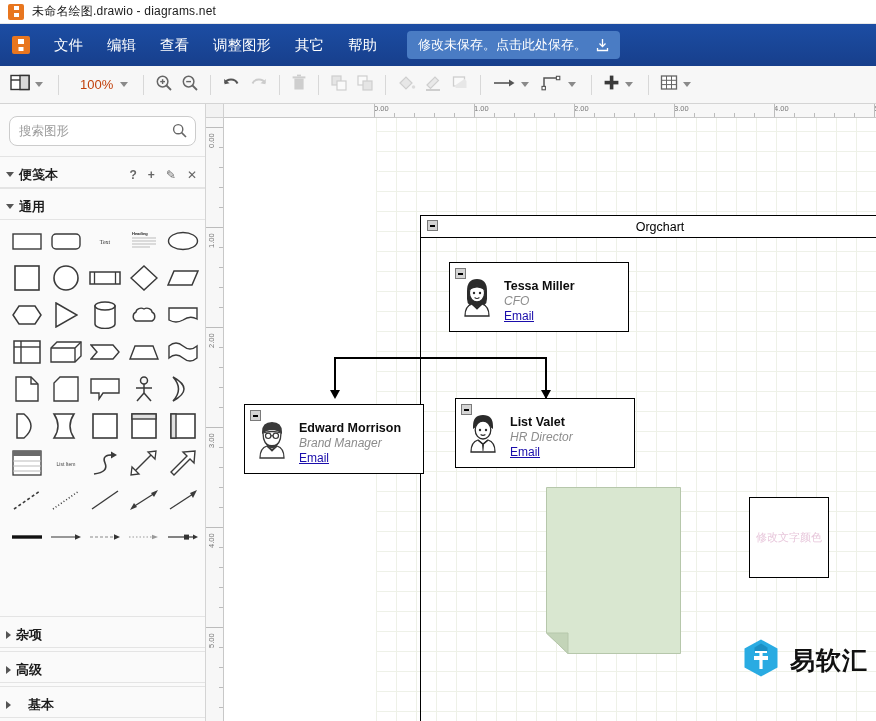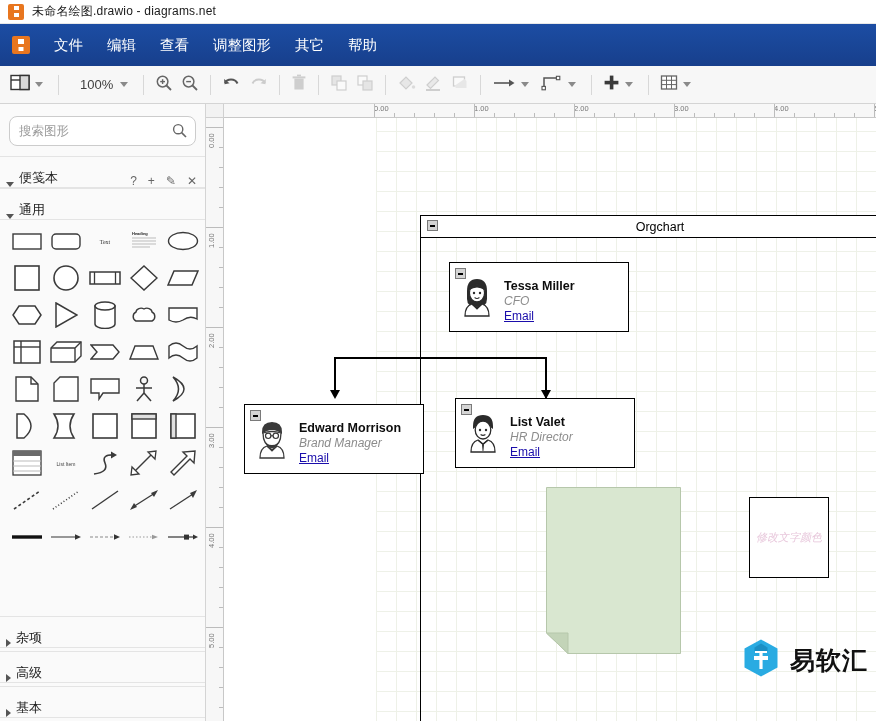--- a/index.html
+++ b/index.html
@@ -59,21 +59,21 @@
   .toolbar {
     position: absolute; left: 0; top: 66px; width: 876px; height: 38px;
     background: #f7f7f7; border-bottom: 1px solid #d4d4d4;
     display: flex; align-items: center; padding-left: 6px;
   }
   .tb-sep { width: 1px; height: 20px; background: #d8d8d8; margin: 0 7px; }
   .tb-btn {
     display: flex; align-items: center; justify-content: center;
     height: 26px; padding: 0 4px; cursor: pointer; color: #555;
   }
-  .tb-zoom-label { font-size: 13px; color: #404040; padding: 0 2px 0 10px; }
+  .tb-zoom-label { font-size: 13px; color: #c2410c; padding: 0 2px 0 10px; }
   .caret {
     width: 0; height: 0; border-left: 4px solid transparent;
     border-right: 4px solid transparent; border-top: 5px solid #8a8a8a;
     margin-left: 5px; margin-right: 4px;
   }
   .dim { opacity: .38; }
 
   
   .sidebar {
     position: absolute; left: 0; top: 104px; width: 206px; height: 617px;
@@ -86,23 +86,23 @@
   }
   .search-box input {
     border: 0; outline: 0; width: 100%; height: 100%; padding: 0 28px 0 9px;
     font-size: 12.5px; color: #333; background: transparent;
     font-family: "Liberation Sans", sans-serif;
   }
   .search-box input::placeholder { color: #9b9b9b; }
   .search-ico { position: absolute; right: 8px; top: 6px; }
 
   .section-head {
-    height: 32px; display: flex; align-items: flex-end; padding: 5px 8px 0 6px;
+    height: 32px; display: flex; align-items: center; padding: 5px 8px 0 6px;
     border-top: 1px solid #e4e4e4; border-bottom: 1px solid #e4e4e4;
-    background: #fafafa; font-size: 13px; color: #1c1c1c; cursor: pointer;
+    background: #fafafa; font-size: 13px; color: #1c1c1c; cursor: pointer; font-weight: bold;
   }
   .tri-down { width:0;height:0;border-left:4.5px solid transparent;border-right:4.5px solid transparent;border-top:5px solid #555; margin-right:5px; }
   .tri-right { width:0;height:0;border-top:4.5px solid transparent;border-bottom:4.5px solid transparent;border-left:5px solid #555; margin-right:5px; }
   .sect-actions { margin-left: auto; display: flex; align-items: center; gap: 11px; color:#666; }
   .sect-actions span { font-size: 12px; cursor: pointer; line-height: 1; }
 
   .scratch-drop {
     margin: 14px 12px; height: 36px; border: 1.5px dashed #c9c9c9; border-radius: 7px;
     display: flex; align-items: center; justify-content: center;
     color: #a6a6a6; font-size: 12.5px;
@@ -193,21 +193,20 @@
     border-left: 5px solid transparent; border-right: 5px solid transparent;
     border-top: 9px solid #000;
   }
 
   .note-shape { position: absolute; left: 322px; top: 369px; width: 135px; height: 167px; }
   .text-box {
     position: absolute; left: 525px; top: 379px; width: 80px; height: 81px;
     background: #ffffff; border: 1.5px solid #000;
     display: flex; align-items: center; justify-content: center;
     font-size: 11px;
-    font-style: italic;
   }
 
   .watermark {
     position: absolute; right: 8px; bottom: 8px; display: flex; align-items: center; gap: 9px;
   }
   .wm-text { font-size: 25px; font-weight: bold; color: #111; letter-spacing: 1px; font-family: "DejaVu Sans", sans-serif;}
 </style>
 </head>
 <body>
 
@@ -219,20 +218,29 @@
   </div>
 
   <div class="menubar">
     <div class="menu-logo"></div>
     <div class="menu-item">文件</div>
     <div class="menu-item">编辑</div>
     <div class="menu-item">查看</div>
     <div class="menu-item">调整图形</div>
     <div class="menu-item">其它</div>
     <div class="menu-item">帮助</div>
+    <div class="save-btn">
+      <span>修改未保存。点击此处保存。</span>
+      <span class="save-ico">
+        <svg width="13" height="14" viewBox="0 0 13 14">
+          <path d="M6.5 1 L6.5 8 M3.5 5.5 L6.5 8.6 L9.5 5.5" stroke="#fff" stroke-width="1.3" fill="none"></path>
+          <path d="M1.5 10 L1.5 12.5 L11.5 12.5 L11.5 10" stroke="#fff" stroke-width="1.3" fill="none"></path>
+        </svg>
+      </span>
+    </div>
   </div>
 
   <div class="toolbar">
     <div class="tb-btn">
       <span>
         <svg width="20" height="17" viewBox="0 0 20 17">
           <rect x="1" y="1.5" width="18" height="14" fill="#fff" stroke="#333" stroke-width="1.4"></rect>
           <rect x="10" y="1.5" width="9" height="14" fill="#d9d9d9" stroke="#333" stroke-width="1.4"></rect>
           <line x1="1" y1="6" x2="10" y2="6" stroke="#333" stroke-width="1.4"></line>
         </svg>
@@ -678,21 +686,21 @@
     </div>
 
     <div class="section-head" style="position:absolute;left:0;top:547px;width:206px;">
       <i class="tri-right"></i>
       <span>高级</span>
     </div>
     <div class="section-head" style="position:absolute;left:0;top:512px;width:206px;">
       <i class="tri-right"></i>
       <span>杂项</span>
     </div>
-    <div class="section-head" style="position:absolute;left:0;top:582px;width:206px;">
+    <div class="section-head" style="position:absolute;left:0;top:582px;width:206px;gap:12px;">
       <i class="tri-right"></i>
       <span>基本</span>
     </div>
   </div>
 
   <div class="canvas-area">
 
     <div class="ruler-corner"></div>
 
     <div class="ruler-h">

